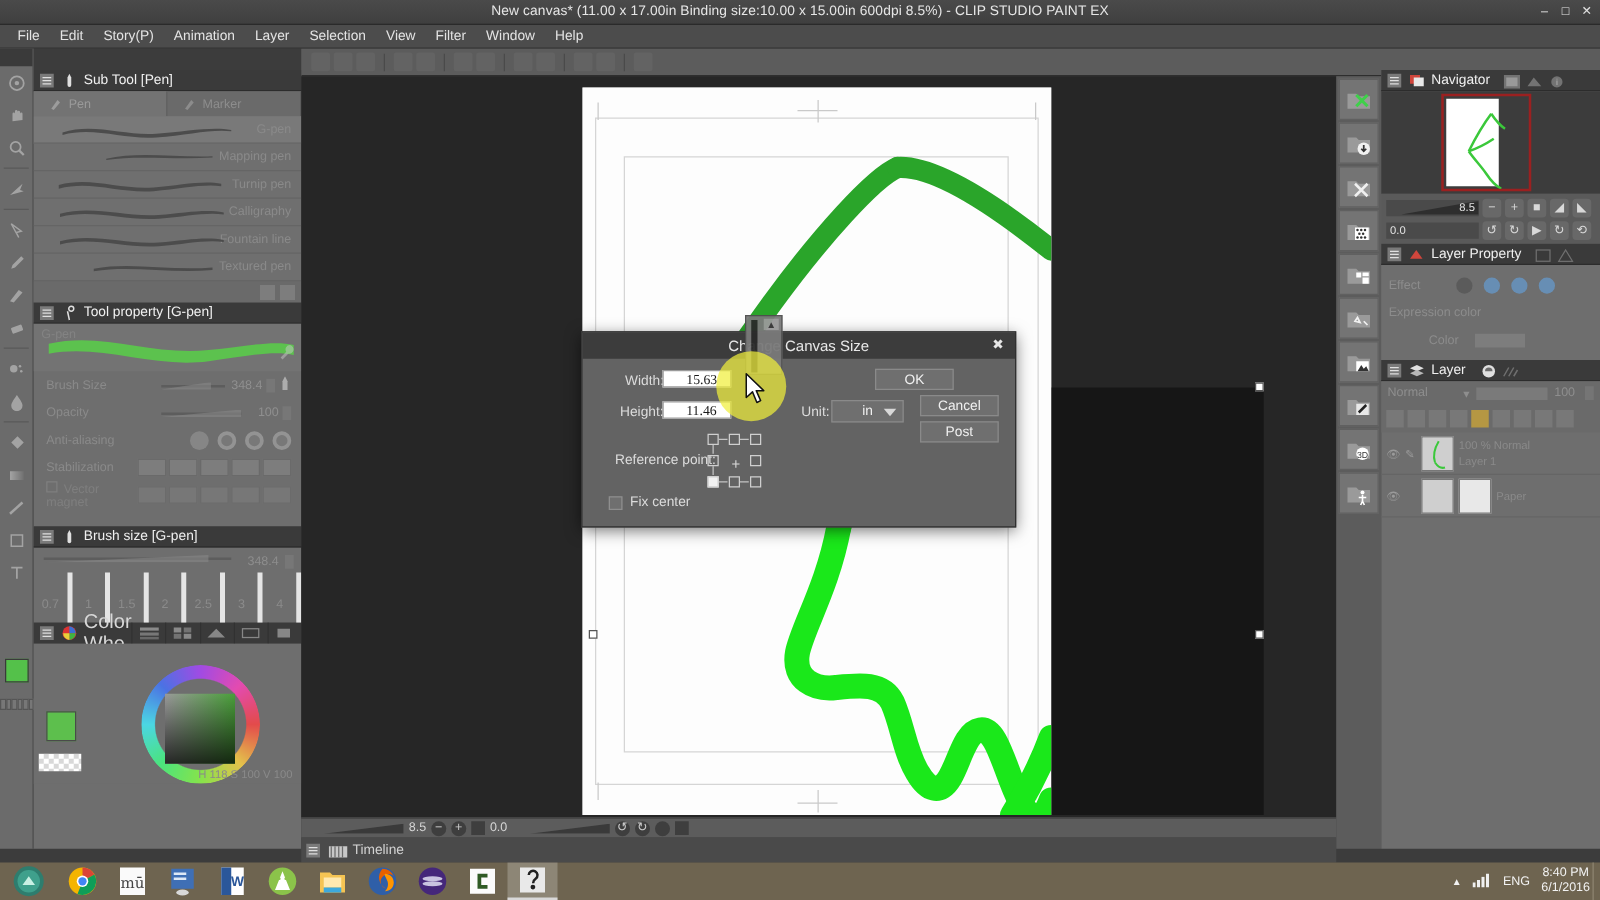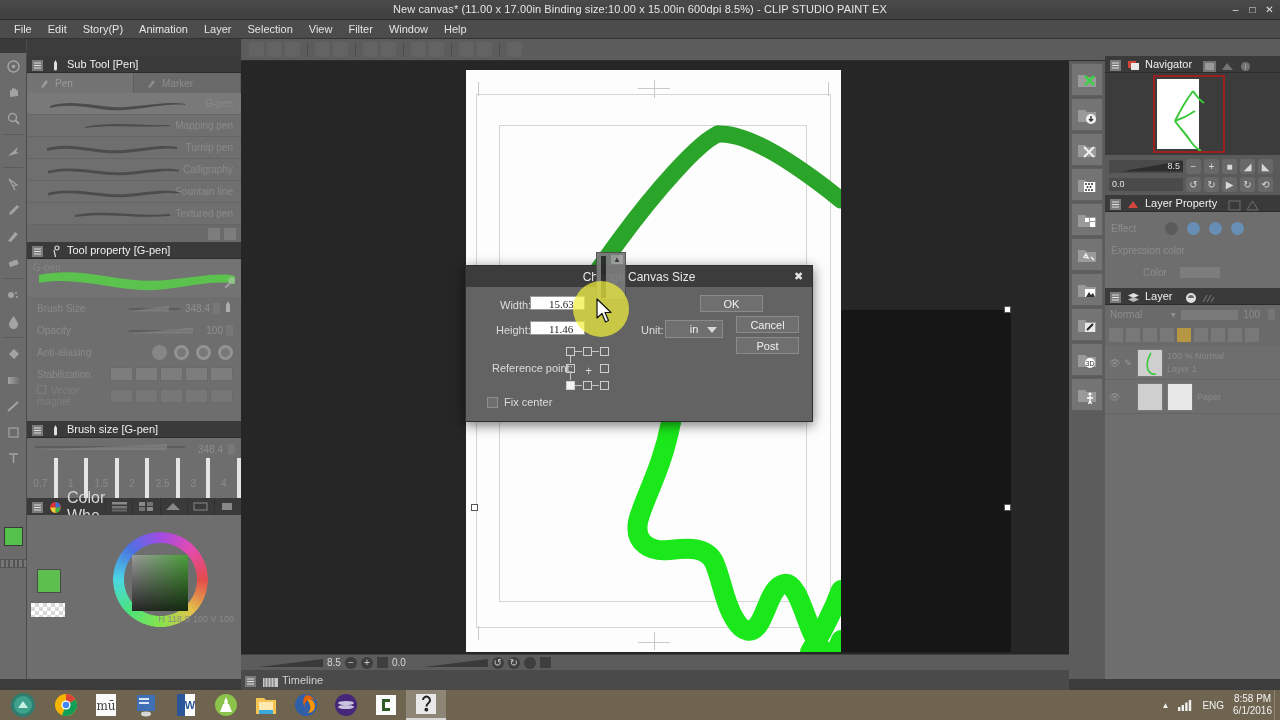--- a/index.html
+++ b/index.html
@@ -1209,20 +1209,20 @@
       <span>
         <svg width="15" height="13" viewBox="0 0 15 13">
             <rect x="0" y="9" width="2.4" height="4" fill="#f0f0f0"></rect>
             <rect x="3.6" y="7" width="2.4" height="6" fill="#f0f0f0"></rect>
             <rect x="7.2" y="4.5" width="2.4" height="8.5" fill="#f0f0f0"></rect>
             <rect x="10.8" y="2" width="2.4" height="11" fill="#f0f0f0"></rect>
           </svg>
       </span>
       <span>ENG</span>
       <span class="clock">
-        <div>8:58 PM</div>
+        <div>8:40 PM</div>
         <div>6/1/2016</div>
       </span>
     </div>
     <div class="showdesk"></div>
   </div>
 
 </div>
 
 </body></html>

